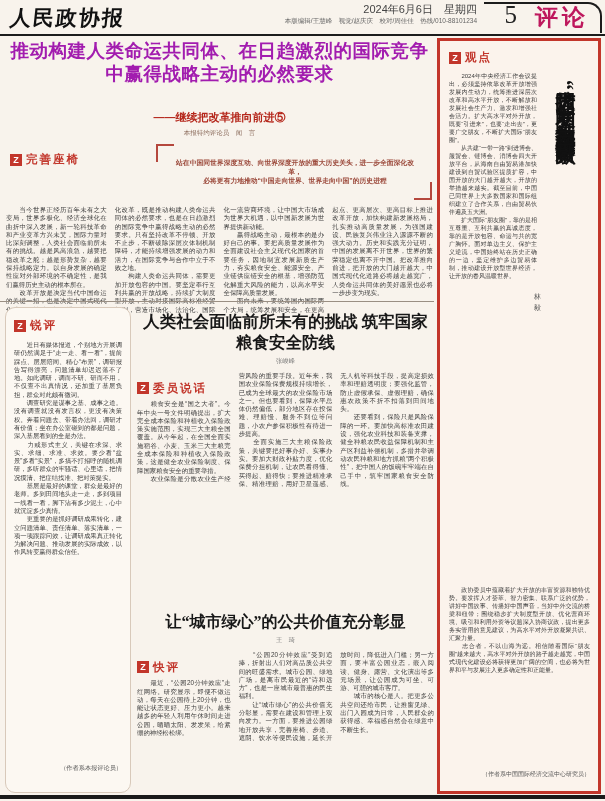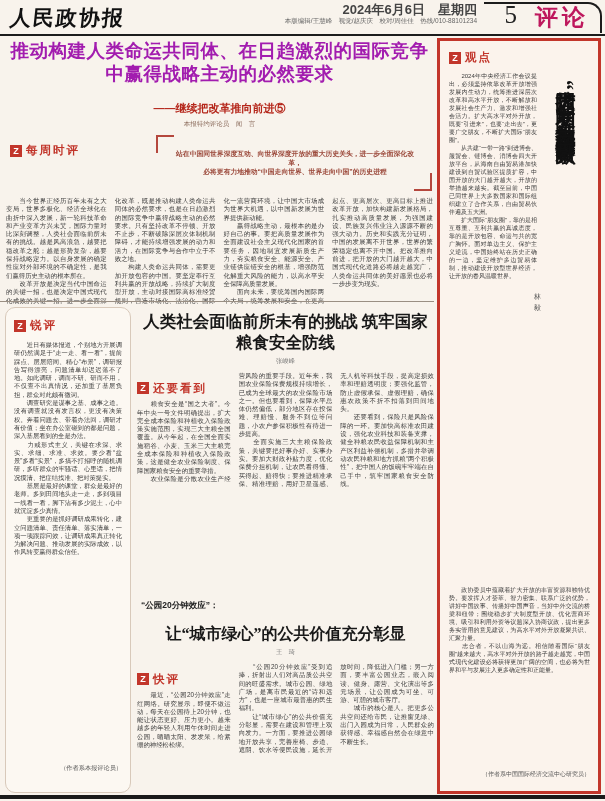--- a/index.html
+++ b/index.html
@@ -4,36 +4,36 @@
 <style>
   html,body{margin:0;padding:0;}
   body{background:#e9e2d8;font-family:"Liberation Sans",sans-serif;}
   .page{position:relative;width:605px;height:801px;margin:0 auto;background:#f8f3ec;overflow:hidden;
         box-shadow:0 0 6px rgba(0,0,0,.35);}
   
   .header{position:absolute;left:0;top:0;width:605px;height:34px;border-bottom:2.5px solid #1c1c1c;}
   .masthead{position:absolute;left:10px;top:4px;font-family:"DejaVu Serif",serif;font-weight:bold;
             font-size:21px;letter-spacing:2px;color:#111;transform:skewX(-6deg);}
   .dateline{position:absolute;right:128px;top:4px;text-align:right;color:#555;line-height:11px;}
-  .dateline .d1{font-size:13px;font-weight:bold;color:#444;}
+  .dateline .d1{font-size:11px;font-weight:normal;color:#444;}
   .dateline .d2{font-size:6.5px;color:#666;}
   .pagenum{position:absolute;right:88px;top:1px;font-size:25px;color:#222;font-family:"Liberation Serif",serif;}
   .secname{position:absolute;right:16px;top:2px;font-size:23px;font-weight:bold;color:#be185d;letter-spacing:4px;}
   .hbracket{position:absolute;right:3px;top:2px;width:116px;height:29px;
             border-top:2px solid #1c1c1c;border-right:2px solid #1c1c1c;border-top-right-radius:14px;}
   
   .zlabel{display:flex;align-items:center;gap:4px;}
   .zbox{width:12px;height:12px;background:#c2362b;color:#fff;font-size:9px;font-weight:bold;
         display:flex;align-items:center;justify-content:center;flex:0 0 auto;}
   .ztext{color:#c2362b;font-weight:bold;font-size:11.5px;letter-spacing:2px;text-align:center;}
   
   .top-article{position:absolute;left:6px;top:40px;width:427px;}
   .t-headline{text-align:center;color:#a21caf;font-weight:bold;font-size:18.5px;line-height:23px;
               font-family:"Liberation Serif",serif;letter-spacing:0.5px;}
-  .t-sub{text-align:center;color:#b5271b;font-weight:bold;font-size:11px;margin-top:15px;}
+  .t-sub{text-align:center;color:#b5271b;font-weight:bold;font-size:11px;margin-top:24px;}
   .t-byline{text-align:center;color:#8a6a5a;font-size:6.5px;margin-top:4px;}
   .t-toprow{position:relative;margin-top:12px;height:52px;}
   .t-label{position:absolute;left:4px;top:2px;}
   .quotebox{position:absolute;left:150px;top:-6px;width:276px;height:56px;}
   .qcorner-tl{position:absolute;left:0;top:0;width:16px;height:16px;border-left:2.5px solid #b5473d;border-top:2.5px solid #b5473d;}
   .qcorner-br{position:absolute;right:0;bottom:0;width:16px;height:16px;border-right:2.5px solid #b5473d;border-bottom:2.5px solid #b5473d;}
   .qtext{position:absolute;left:14px;top:14px;width:250px;text-align:center;color:#9c4a3c;
          font-weight:bold;font-size:6.8px;line-height:9px;white-space:pre-line;}
   .t-body{margin-top:4px;height:148px;overflow:hidden;column-count:4;column-gap:8px;
           font-size:6.4px;line-height:8.3px;color:#3c3c3c;text-align:justify;white-space:pre-line;}
@@ -92,21 +92,21 @@
     <div class="hbracket"></div>
   </div>
 
   <div class="top-article">
     <div class="t-headline">推动构建人类命运共同体、在日趋激烈的国际竞争中赢得战略主动的必然要求</div>
     <div class="t-sub">——继续把改革推向前进⑤</div>
     <div class="t-byline">本报特约评论员　闻　言</div>
     <div class="t-toprow">
       <div class="zlabel t-label">
         <span class="zbox">Z</span>
-        <span class="ztext">每周时评</span>
+        <span class="ztext">完善座椅</span>
       </div>
       <div class="quotebox">
         <span class="qcorner-tl"></span>
         <span class="qcorner-br"></span>
         <div class="qtext">站在中国同世界深度互动、向世界深度开放的重大历史关头，进一步全面深化改革，
 必将更有力地推动“中国走向世界、世界走向中国”的历史进程</div>
       </div>
     </div>
     <div class="t-body">　　当今世界正经历百年未有之大变局，世界多极化、经济全球化在曲折中深入发展，新一轮科技革命和产业变革方兴未艾，国际力量对比深刻调整，人类社会面临前所未有的挑战。越是风高浪急，越要把稳改革之舵；越是形势复杂，越要保持战略定力。以自身发展的确定性应对外部环境的不确定性，是我们赢得历史主动的根本所在。
 　　改革开放是决定当代中国命运的关键一招，也是决定中国式现代化成败的关键一招。进一步全面深化改革，既是推动构建人类命运共同体的必然要求，也是在日趋激烈的国际竞争中赢得战略主动的必然要求。只有坚持改革不停顿、开放不止步，不断破除深层次体制机制障碍，才能持续增强发展的动力和活力，在国际竞争与合作中立于不败之地。
@@ -129,30 +129,29 @@
 　　更重要的是抓好调研成果转化，建立问题清单、责任清单、落实清单，一项一项跟踪问效，让调研成果真正转化为解决问题、推动发展的实际成效，以作风转变赢得群众信任。</div>
     <div class="r-note">（作者系本报评论员）</div>
   </div>
 
   <div class="mid-top">
     <div class="m-headline">人类社会面临前所未有的挑战  筑牢国家粮食安全防线</div>
     <div class="m-byline">张峻峰</div>
     <div class="m-body">
       <div class="zlabel m-label">
         <span class="zbox">Z</span>
-        <span class="ztext">还要看到</span>
+        <span class="ztext">委员说话</span>
       </div><span>　　粮食安全是“国之大者”。今年中央一号文件明确提出，扩大完全成本保险和种植收入保险政策实施范围，实现三大主粮全国覆盖。从今年起，在全国全面实施稻谷、小麦、玉米三大主粮完全成本保险和种植收入保险政策，这是健全农业保险制度、保障国家粮食安全的重要举措。
 　　农业保险是分散农业生产经营风险的重要手段。近年来，我国农业保险保费规模持续增长，已成为全球最大的农业保险市场之一。但也要看到，保障水平总体仍然偏低，部分地区存在投保难、理赔慢、服务不到位等问题，小农户参保积极性有待进一步提高。
 　　全面实施三大主粮保险政策，关键要把好事办好、实事办实。要加大财政补贴力度，优化保费分担机制，让农民看得懂、买得起、赔得快；要推进精准承保、精准理赔，用好卫星遥感、无人机等科技手段，提高定损效率和理赔透明度；要强化监管，防止虚假承保、虚假理赔，确保惠农政策不折不扣落到田间地头。
 　　还要看到，保险只是风险保障的一环。要加快高标准农田建设，强化农业科技和装备支撑，健全种粮农民收益保障机制和主产区利益补偿机制，多措并举调动农民种粮和地方抓粮“两个积极性”，把中国人的饭碗牢牢端在自己手中，筑牢国家粮食安全防线。</span>
     </div>
   </div>
 
   <div class="mid-bot">
-    <div class="kicker">“公园20分钟效应”：</div>
     <div class="b-headline">让“城市绿心”的公共价值充分彰显</div>
     <div class="m-byline">王　琦</div>
     <div class="b-body">
       <div class="zlabel m-label">
         <span class="zbox">Z</span>
         <span class="ztext">快评</span>
       </div><span>　　最近，“公园20分钟效应”走红网络。研究显示，即便不做运动，每天在公园待上20分钟，也能让状态更好、压力更小。越来越多的年轻人利用午休时间走进公园，晒晒太阳、发发呆，给紧绷的神经松松绑。
 　　“公园20分钟效应”受到追捧，折射出人们对高品质公共空间的旺盛需求。城市公园、绿地广场，是离市民最近的“诗和远方”，也是一座城市最普惠的民生福利。
 　　让“城市绿心”的公共价值充分彰显，需要在建设和管理上双向发力。一方面，要推进公园绿地开放共享，完善座椅、步道、遮阴、饮水等便民设施，延长开放时间，降低进入门槛；另一方面，要丰富公园业态，嵌入阅读、健身、露营、文化演出等多元场景，让公园成为可坐、可游、可憩的城市客厅。
 　　城市的核心是人。把更多公共空间还给市民，让推窗见绿、出门入园成为日常，人民群众的获得感、幸福感自然会在绿意中不断生长。</span>

